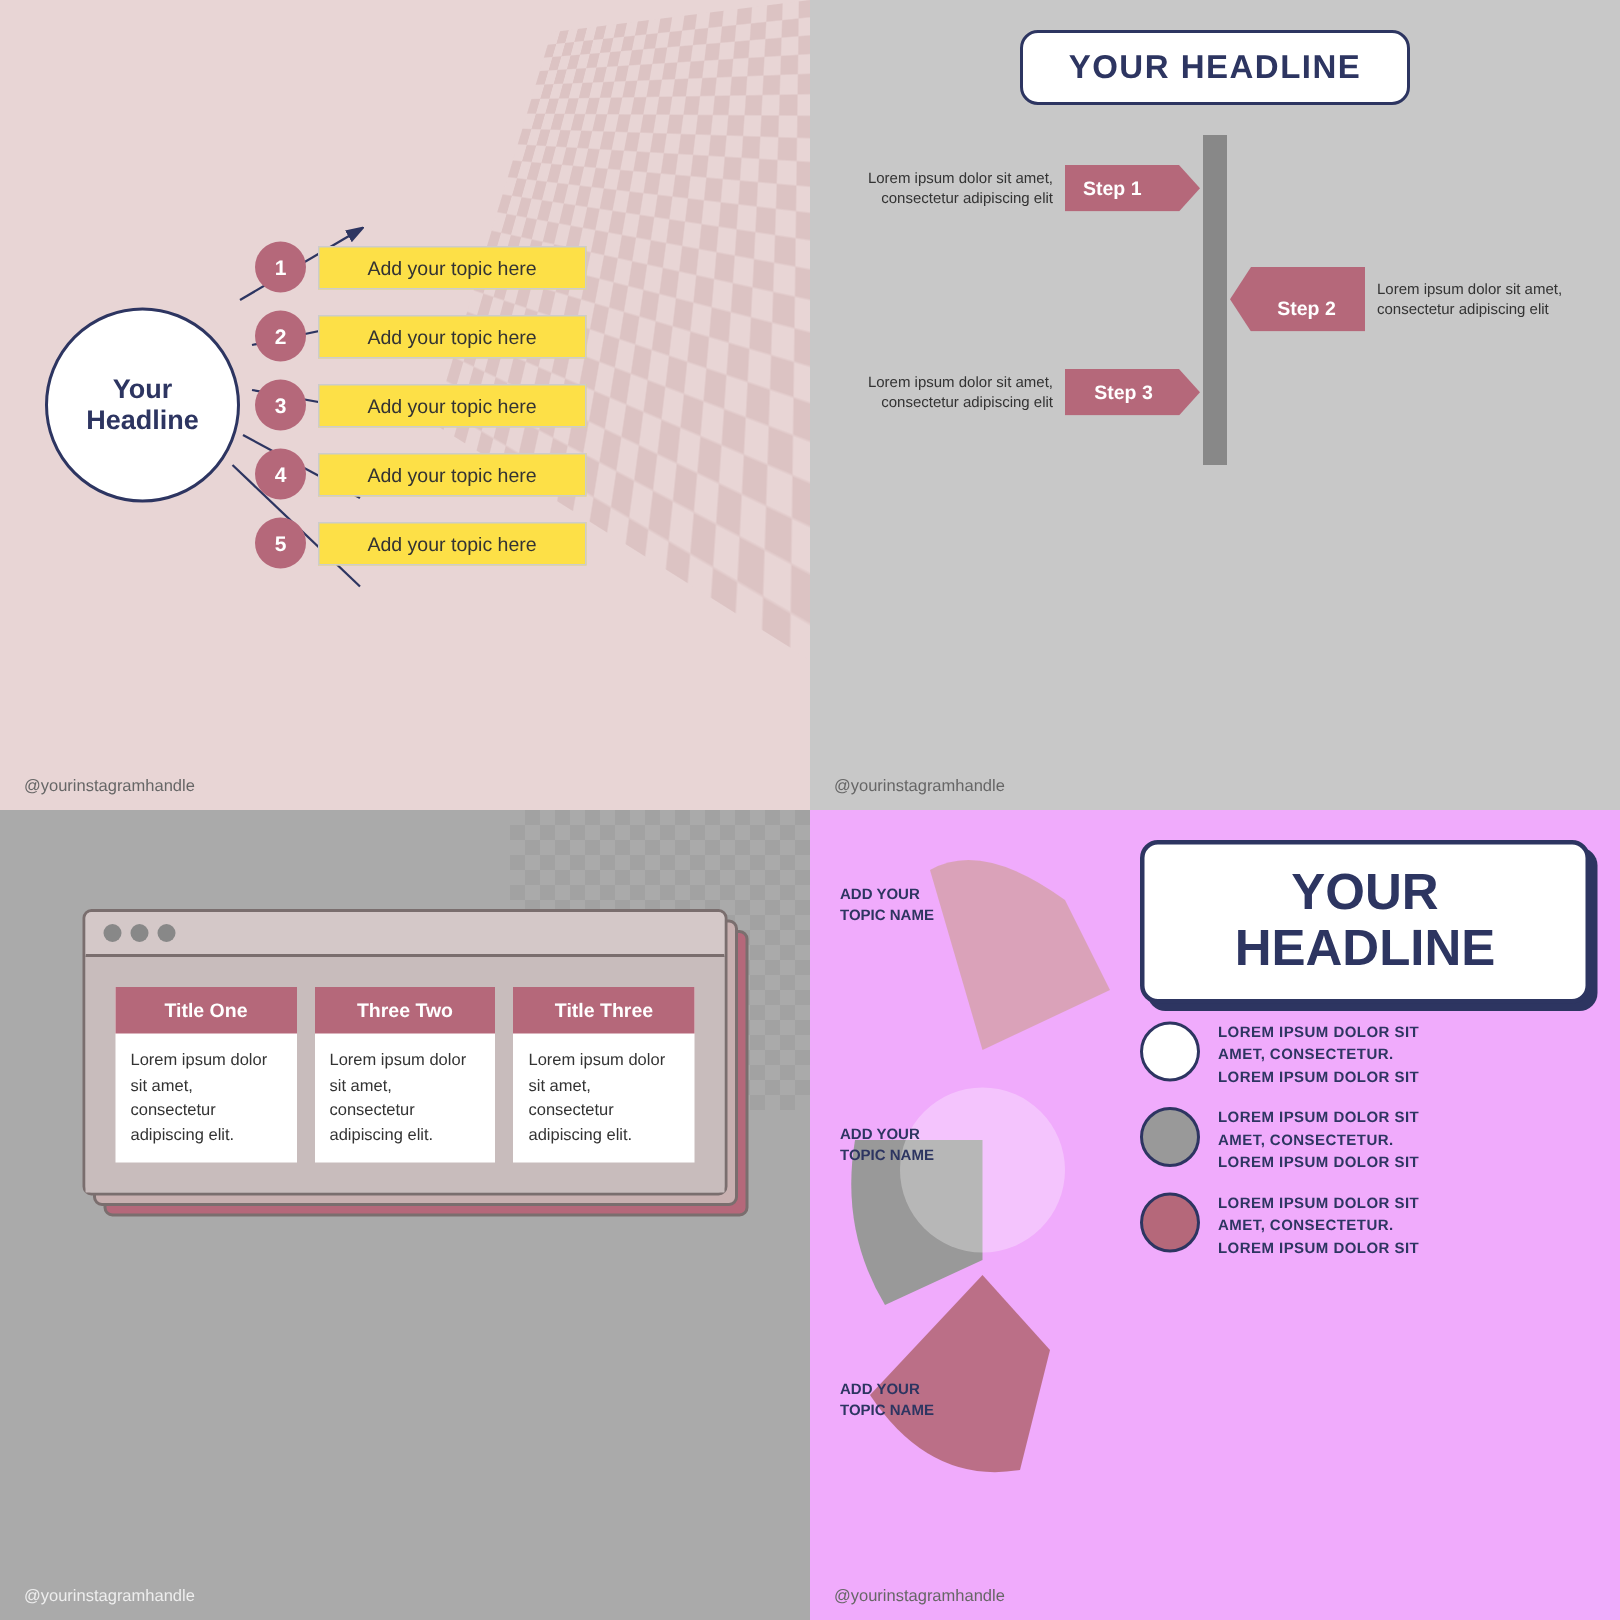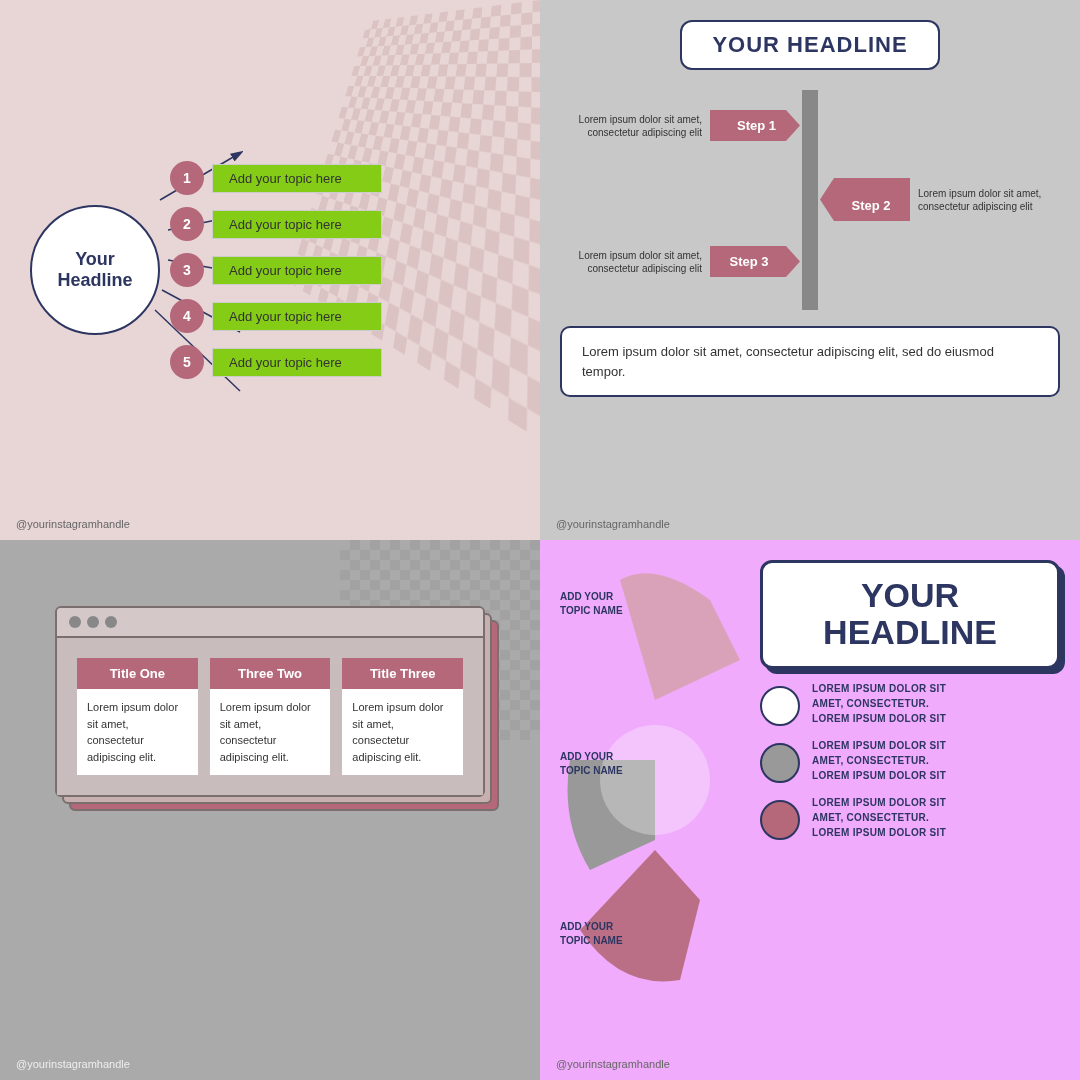--- a/index.html
+++ b/index.html
@@ -71,23 +71,23 @@
       background: #b5687a;
       color: white;
       display: flex;
       align-items: center;
       justify-content: center;
       font-weight: bold;
       font-size: 14px;
       flex-shrink: 0;
     }
     .q1-label {
-      background: #84cc16;
+      background: #fde047;
       border: 1px solid #ccc;
-      padding: 6px 16px;
+      padding: 6px 32px;
       font-size: 13px;
       color: #333;
       min-width: 170px;
     }
     .q1-handle {
       position: absolute;
       bottom: 10px;
       left: 16px;
       font-size: 11px;
       color: #666;
@@ -237,21 +237,21 @@
     }
     .q4-headline-box span {
       font-size: 34px;
       font-weight: 900;
       color: #2d3561;
       line-height: 1.1;
       display: block;
     }
     .q4-list-item {
       display: flex;
-      align-items: flex-end;
+      align-items: flex-start;
       gap: 12px;
     }
     .q4-circle {
       width: 40px;
       height: 40px;
       border-radius: 50%;
       border: 2px solid #2d3561;
       flex-shrink: 0;
     }
     .q4-circle-empty { background: white; }
@@ -326,37 +326,34 @@
   <div class="q2-headline-box">
     <span>YOUR HEADLINE</span>
   </div>
 
   <div style="position:relative; height:220px; margin: 0 10px;">
 
     <div style="position:absolute; left:50%; transform:translateX(-50%); width:16px; background:#888; top:0; height:100%; z-index:0;"></div>
 
     <div style="position:absolute; top:20px; left:0; right:0; display:flex; align-items:center; z-index:1;">
       <div style="width:140px; font-size:10px; color:#333; text-align:right; padding-right:8px; line-height:1.3;">Lorem ipsum dolor sit amet, consectetur adipiscing elit</div>
-      <div style="background:#b5687a; color:white; font-weight:bold; font-size:13px; padding:8px 24px 8px 12px; clip-path:polygon(0 0, calc(100% - 14px) 0, 100% 50%, calc(100% - 14px) 100%, 0 100%); min-width:90px; text-align:right;">Step 1</div>
+      <div style="background:#b5687a; color:white; font-weight:bold; font-size:13px; padding:8px 24px 8px 12px; clip-path:polygon(0 0, calc(100% - 14px) 0, 100% 50%, calc(100% - 14px) 100%, 0 100%); min-width:90px; text-align:left;">Step 1</div>
     </div>
 
     <div style="position:absolute; top:88px; left:0; right:0; display:flex; align-items:center; justify-content:flex-end; z-index:1;">
       <div style="background:#b5687a; color:white; font-weight:bold; font-size:13px; padding:20px 12px 8px 24px; clip-path:polygon(14px 0, 100% 0, 100% 100%, 14px 100%, 0 50%); min-width:90px; text-align:center;">Step 2</div>
       <div style="width:140px; font-size:10px; color:#333; padding-left:8px; line-height:1.3;">Lorem ipsum dolor sit amet, consectetur adipiscing elit</div>
     </div>
 
     <div style="position:absolute; top:156px; left:0; right:0; display:flex; align-items:center; z-index:1;">
       <div style="width:140px; font-size:10px; color:#333; text-align:right; padding-right:8px; line-height:1.3;">Lorem ipsum dolor sit amet, consectetur adipiscing elit</div>
       <div style="background:#b5687a; color:white; font-weight:bold; font-size:13px; padding:8px 24px 8px 12px; clip-path:polygon(0 0, calc(100% - 14px) 0, 100% 50%, calc(100% - 14px) 100%, 0 100%); min-width:90px; text-align:center;">Step 3</div>
     </div>
   </div>
 
-  <div class="q2-bottom-box">
-    <span>Lorem ipsum dolor sit amet, consectetur adipiscing elit, sed do eiusmod tempor.</span>
-  </div>
 
   <div class="q2-handle">@yourinstagramhandle</div>
 </div>
 
 <div class="q3">
   <div class="q3-checker"></div>
 
   <div style="position:relative; margin: 40px auto 0 auto; width: 430px;">
 
     <div style="position:absolute; background:#b5687a; border:2px solid #7a6e6e; border-radius:6px; width:100%; height:100%; top:14px; left:14px;"></div>

